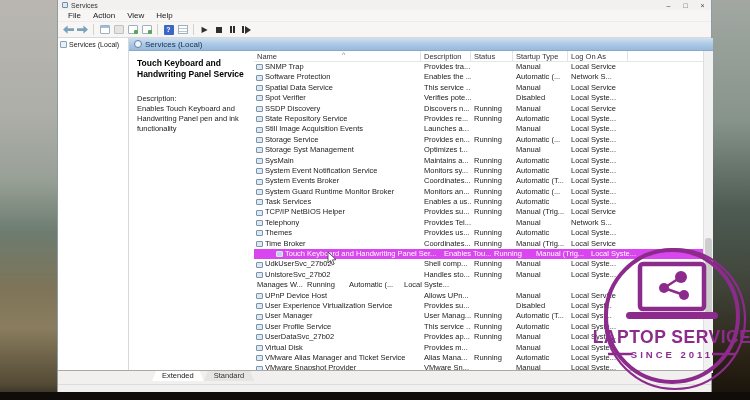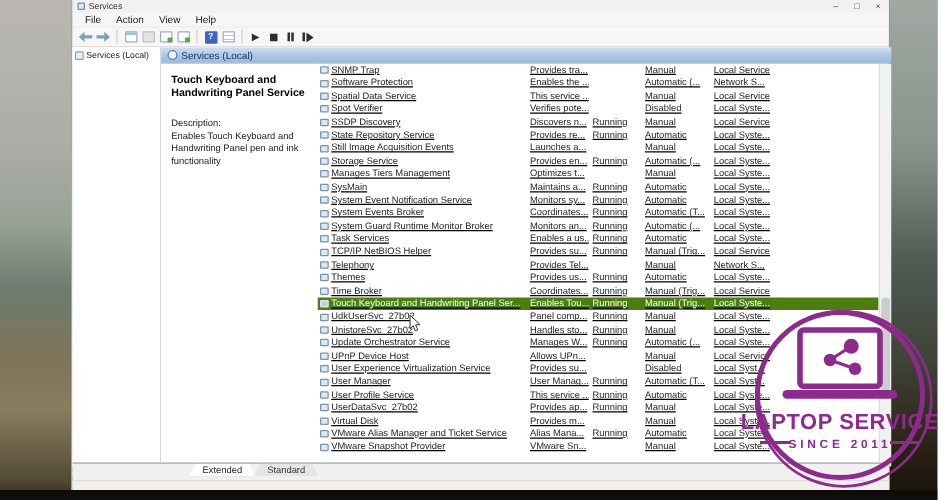--- a/index.html
+++ b/index.html
@@ -67,25 +67,25 @@
   .desc-label { font-size:7.5px; color:#222; margin-top:13px; }
   .desc-text { font-size:7.5px; color:#222; line-height:1.35; margin-top:1px; }
 
   .list { position:absolute; left:125px; top:13px; width:449px; bottom:0; background:#fff; overflow:hidden; }
   .lhdr { display:flex; height:11px; border-bottom:1px solid #e6e6e6; }
   .lhdr .hcell { font-size:7.5px; color:#333; line-height:11px; padding-left:3px;
                  border-right:1px solid #e2e2e2; position:relative; white-space:nowrap; overflow:hidden; }
   .sortmark { position:absolute; left:88px; top:-2px; font-size:7px; color:#888; }
   .c1 { width:167px; } .c2 { width:50px; } .c3 { width:42px; } .c4 { width:55px; } .c5 { width:60px; } .c6 { flex:1; border-right:none!important; }
 
-  .row { display:flex; height:10.4px; align-items:center;text-decoration:underline; }
+  .row { display:flex; height:10.4px; align-items:center; }
   .row .cell { font-size:7.5px; color:#1c1c1c; white-space:nowrap; overflow:hidden; padding-left:3px; line-height:10.4px; }
   .svc-ico { flex:none; width:7px; height:6px; border:1px solid #7a93a8; background:#dce8f2; border-radius:1px; margin:0 2px 0 1px; display:inline-block; vertical-align:middle; }
   .row .c1 { display:flex; align-items:center; padding-left:1px; }
-  .row.selected { background:#4d7c0f; }
+  .row.selected { background:#d946ef;padding-left:20px; }
   .row.selected .cell { color:#fff; }
   .row.selected .svc-ico { background:#bcd2e8; border-color:#dce8f2; }
 
   .vscroll { position:absolute; right:0; top:13px; bottom:0; width:10px; background:#f1f1f1; border-left:1px solid #dedede; }
   .vthumb { position:absolute; left:1px; width:7px; top:58%; height:24%; background:#cdcdcd; border-radius:3px; }
 
   
   .tabsbar { position:absolute; left:0; top:370px; width:100%; height:11px; background:#f1f0ef;
              border-top:1px solid #a9a9a9; display:flex; padding-left:94px; }
   .tab { height:10px; font-size:7.5px; line-height:10px; padding:0 10px; color:#222;
@@ -193,20 +193,28 @@
         <span class="panel-hdr-text">Services (Local)</span>
       </div>
 
       <div class="descpane">
         <div class="svc-title">Touch Keyboard and Handwriting Panel Service</div>
         <div class="desc-label">Description:</div>
         <div class="desc-text">Enables Touch Keyboard and Handwriting Panel pen and ink functionality</div>
       </div>
 
       <div class="list">
+        <div class="lhdr">
+          <span class="hcell c1"><span>Name</span><span class="sortmark">^</span></span>
+          <span class="hcell c2">Description</span>
+          <span class="hcell c3">Status</span>
+          <span class="hcell c4">Startup Type</span>
+          <span class="hcell c5">Log On As</span>
+          <span class="hcell c6"></span>
+        </div>
         <div id="rows">
   <div class="row">
     <span class="cell c1">
                 <span class="svc-ico"></span>
                 <span class="nm">SNMP Trap</span>
               </span>
     <span class="cell c2">Provides tra...</span>
     <span class="cell c3"></span>
     <span class="cell c4">Manual</span>
     <span class="cell c5">Local Service</span>
@@ -293,21 +301,21 @@
     <span class="cell c2">Provides en...</span>
     <span class="cell c3">Running</span>
     <span class="cell c4">Automatic (...</span>
     <span class="cell c5">Local Syste...</span>
     <span class="cell c6"></span>
   </div>
 
   <div class="row">
     <span class="cell c1">
                 <span class="svc-ico"></span>
-                <span class="nm">Manages Tiers Management</span>
+                <span class="nm">Storage Syst Management</span>
               </span>
     <span class="cell c2">Optimizes t...</span>
     <span class="cell c3"></span>
     <span class="cell c4">Manual</span>
     <span class="cell c5">Local Syste...</span>
     <span class="cell c6"></span>
   </div>
 
   <div class="row">
     <span class="cell c1">
@@ -427,44 +435,40 @@
     <span class="cell c4">Manual (Trig...</span>
     <span class="cell c5">Local Syste...</span>
     <span class="cell c6"></span>
   </div>
 
   <div class="row">
     <span class="cell c1">
                 <span class="svc-ico"></span>
                 <span class="nm">UdkUserSvc_27b02</span>
               </span>
-    <span class="cell c2">Panel comp...</span>
+    <span class="cell c2">Shell comp...</span>
     <span class="cell c3">Running</span>
     <span class="cell c4">Manual</span>
     <span class="cell c5">Local Syste...</span>
     <span class="cell c6"></span>
   </div>
 
   <div class="row">
     <span class="cell c1">
                 <span class="svc-ico"></span>
                 <span class="nm">UnistoreSvc_27b02</span>
               </span>
     <span class="cell c2">Handles sto...</span>
     <span class="cell c3">Running</span>
     <span class="cell c4">Manual</span>
     <span class="cell c5">Local Syste...</span>
     <span class="cell c6"></span>
   </div>
 
   <div class="row">
-    <span class="cell c1">
-                <span class="svc-ico"></span>
-                <span class="nm">Update Orchestrator Service</span>
-              </span>
     <span class="cell c2">Manages W...</span>
     <span class="cell c3">Running</span>
     <span class="cell c4">Automatic (...</span>
     <span class="cell c5">Local Syste...</span>
     <span class="cell c6"></span>
   </div>
 
   <div class="row">
     <span class="cell c1">
                 <span class="svc-ico"></span>

